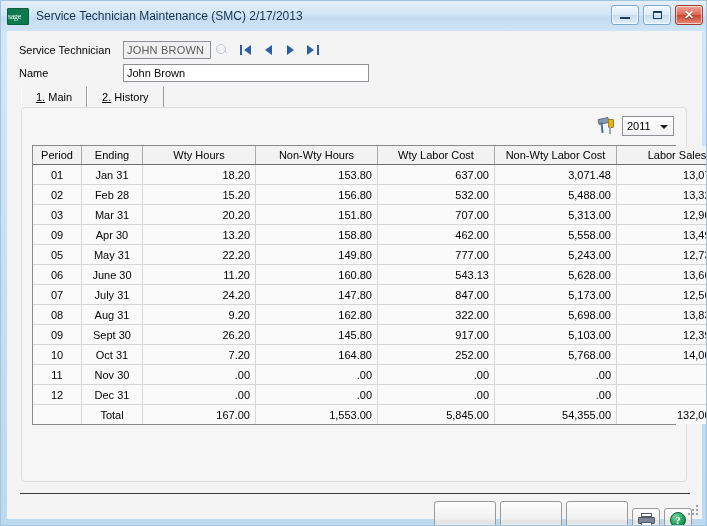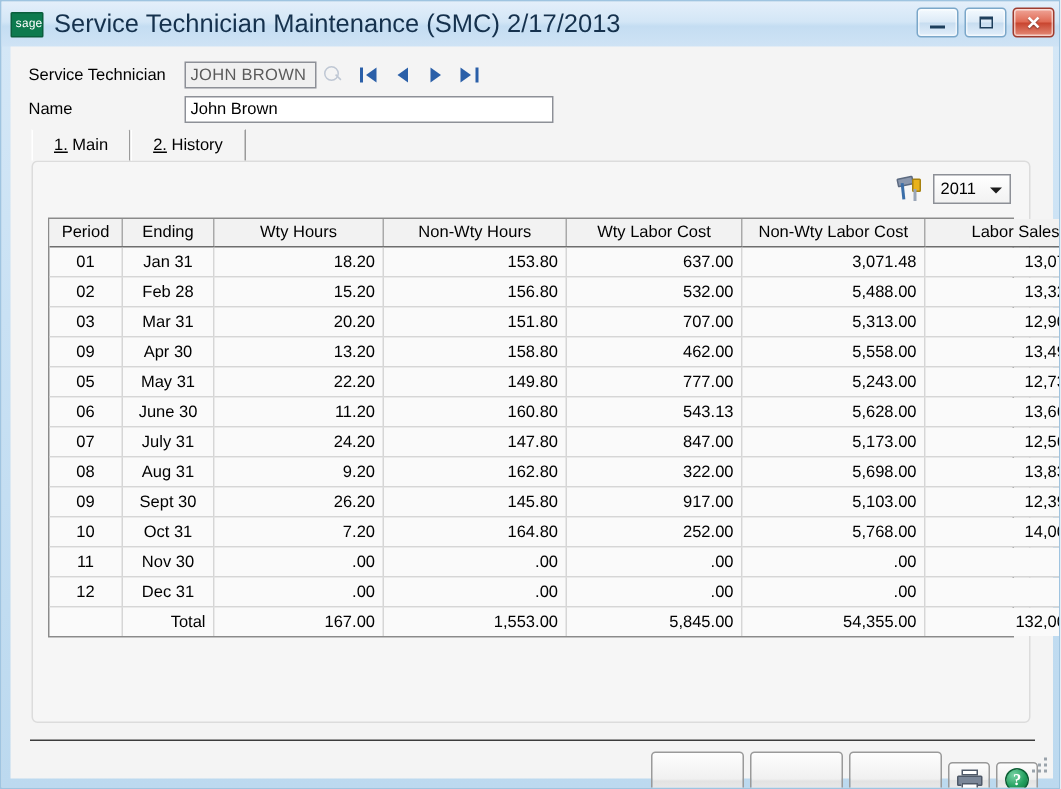--- a/index.html
+++ b/index.html
@@ -38,28 +38,28 @@
     padding-left: 6px;
   }
   #sage-logo {
     width: 20px; height: 15px;
     background: #0d7a4e;
     border: 1px solid #0a5e3c;
     border-radius: 1px;
     color: #ffffff;
     font-size: 8px;
     line-height: 15px;
-    text-align: right;
-    font-family: Liberation Mono, monospace;
+    text-align: left;
+    font-family: Liberation Serif, serif;
     letter-spacing: -0.3px;
     flex: none;
   }
   #title-text {
     margin-left: 7px;
-    font-size: 17px;
+    font-size: 12px;
     color: #15314d;
     white-space: nowrap;
   }
   #win-buttons {
     position: absolute;
     right: 5px; top: 4px;
     display: flex;
     gap: 4px;
   }
   .win-btn {
@@ -321,21 +321,21 @@
     white-space: nowrap;
     overflow: hidden;
   }
   table#grid td:last-child { border-right: none; }
   table#grid tr:last-child td { border-bottom: none; }
   td.c-period { text-align: center; width: 40px; }
   td.c-ending { text-align: center; width: 52px; border-right: 1px solid #4a4a4a; }
   th.h-ending { border-right: 1px solid #4a4a4a; }
   td.num { text-align: right; }
   tr.total-row td { background: #fafafa; }
-  td.total-label { text-align: right; padding-right: 6px; }
+  td.total-label { text-align: center; padding-right: 6px; }
 
   
   #sep {
     position: absolute;
     left: 13px; top: 462px;
     width: 670px;
     height: 1px;
     background: #3c3c3c;
   }
   #btnbar {

